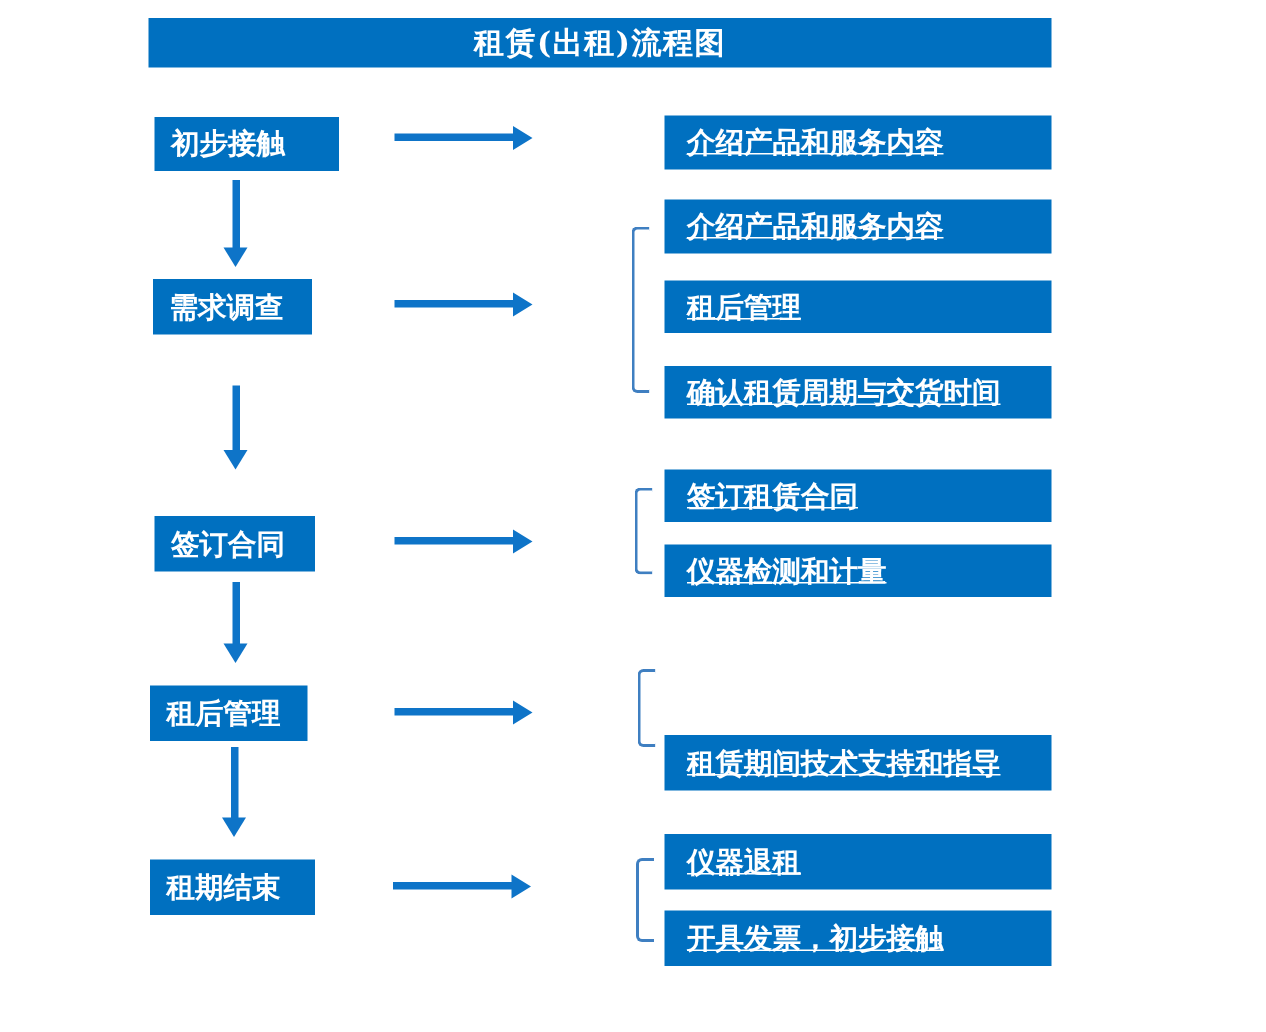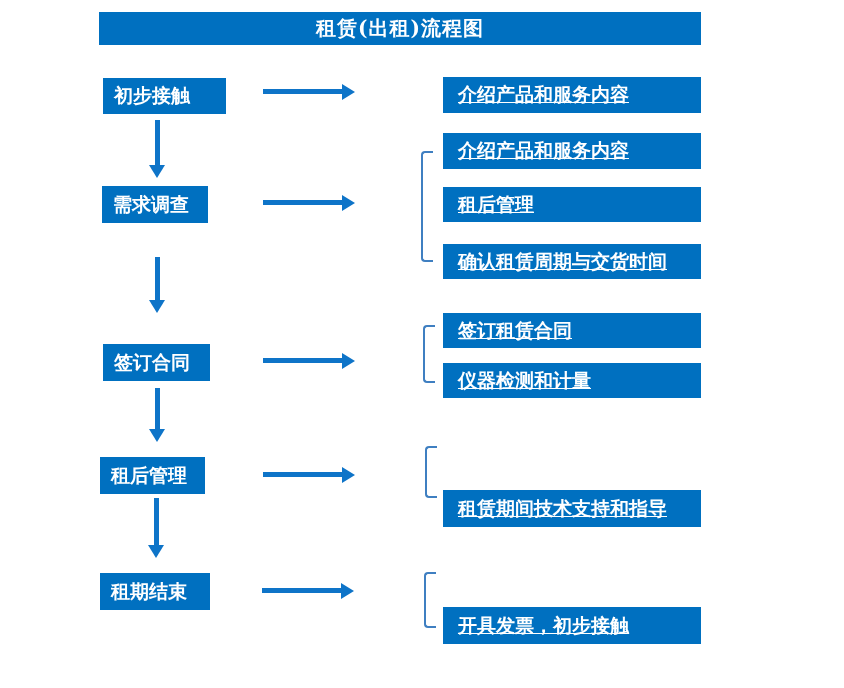--- a/index.html
+++ b/index.html
@@ -83,20 +83,21 @@
 
   <div class="box rbox" style="top:133px;height:36px">介绍产品和服务内容</div>
   <div class="box rbox" style="top:187px;height:35px">租后管理</div>
   <div class="box rbox" style="top:244px;height:35px">确认租赁周期与交货时间</div>
 
   <div class="box rbox" style="top:313px;height:35px">签订租赁合同</div>
   <div class="box rbox" style="top:363px;height:35px">仪器检测和计量</div>
 
   <div class="box rbox" style="top:490px;height:37px">租赁期间技术支持和指导</div>
 
+  <div class="box rbox" style="top:556px;height:37px">仪器退租</div>
   <div class="box rbox" style="top:607px;height:37px">开具发票，初步接触</div>
 
   <div class="harrow" style="left:263px;top:84px">
       <i class="shaft"></i>
       <i class="head"></i>
     </div>
   <div class="harrow" style="left:263px;top:195px">
       <i class="shaft"></i>
       <i class="head"></i>
     </div>

